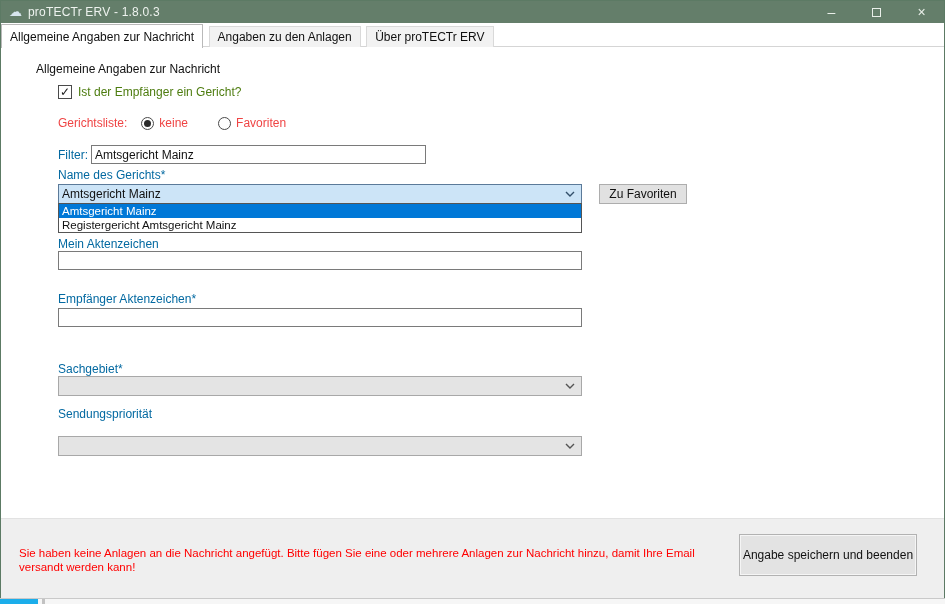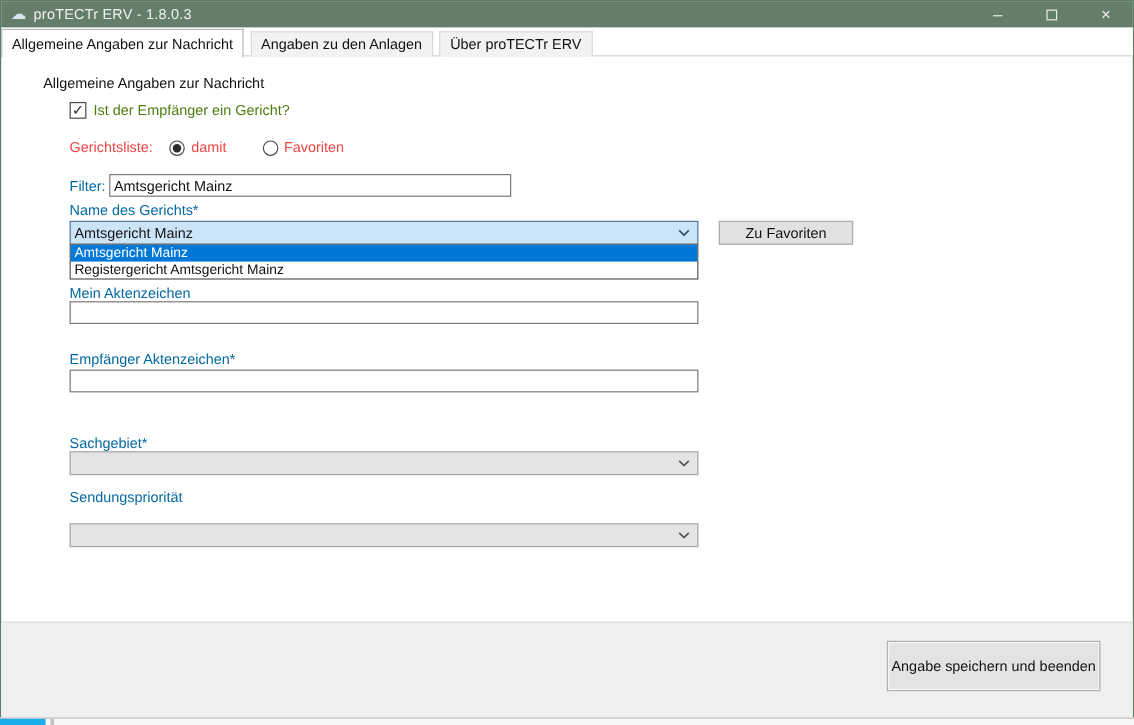--- a/index.html
+++ b/index.html
@@ -111,38 +111,38 @@
   <div class="checkbox-row">
     <span class="checkbox">
         <span>✓</span>
       </span>
     <span class="lbl">Ist der Empfänger ein Gericht?</span>
   </div>
 
   <div class="radio-row">
     <span>Gerichtsliste:</span>
     <span class="radio selected"></span>
-    <span>damit</span>
+    <span>keine</span>
     <span class="radio radio-gap"></span>
     <span>Favoriten</span>
   </div>
 
   <div class="label" style="left:57px; top:147px;">Filter:</div>
   <input class="textinput" style="left: 90px; top: 144px; width: 335px; height: 19px;" value="Amtsgericht Mainz">
 
   <div class="label" style="left:57px; top:167px;">Name des Gerichts*</div>
   <div class="combo focused" style="left:57px; top:183px; width:524px; height:20px;">
     <span>Amtsgericht Mainz</span>
     <span class="chev">
       <svg width="10" height="6" viewBox="0 0 10 6">
           <polyline points="1,1 5,5 9,1" fill="none" stroke="#33506b" stroke-width="1.4"></polyline>
         </svg>
     </span>
   </div>
-  <div class="btn" style="left:598px; top:183px; width:112px; height:20px;">Zu Favoriten</div>
+  <div class="btn" style="left:598px; top:183px; width:88px; height:20px;">Zu Favoriten</div>
 
   <div class="dropdown">
     <div class="dd-item highlight">Amtsgericht Mainz</div>
     <div class="dd-item">Registergericht Amtsgericht Mainz</div>
   </div>
 
   <div class="label clipped-label" style="left:57px; top:236px;">Mein Aktenzeichen</div>
   <input class="textinput" style="left: 57px; top: 250px; width: 524px; height: 19px;" value="">
 
   <div class="label" style="left:57px; top:291px;">Empfänger Aktenzeichen*</div>
@@ -162,20 +162,21 @@
   <div class="combo disabled" style="left:57px; top:435px; width:524px; height:20px;">
     <span></span>
     <span class="chev">
       <svg width="10" height="6" viewBox="0 0 10 6">
           <polyline points="1,1 5,5 9,1" fill="none" stroke="#555" stroke-width="1.4"></polyline>
         </svg>
     </span>
   </div>
 
   <div class="footer">
+    <div class="warning">Sie haben keine Anlagen an die Nachricht angefügt. Bitte fügen Sie eine oder mehrere Anlagen zur Nachricht hinzu, damit Ihre Email versandt werden kann!</div>
     <div class="btn save-btn">Angabe speichern und beenden</div>
   </div>
 
 </div>
 
 <div class="below">
   <div class="task-accent"></div>
   <div class="task-sep"></div>
 </div>
 

